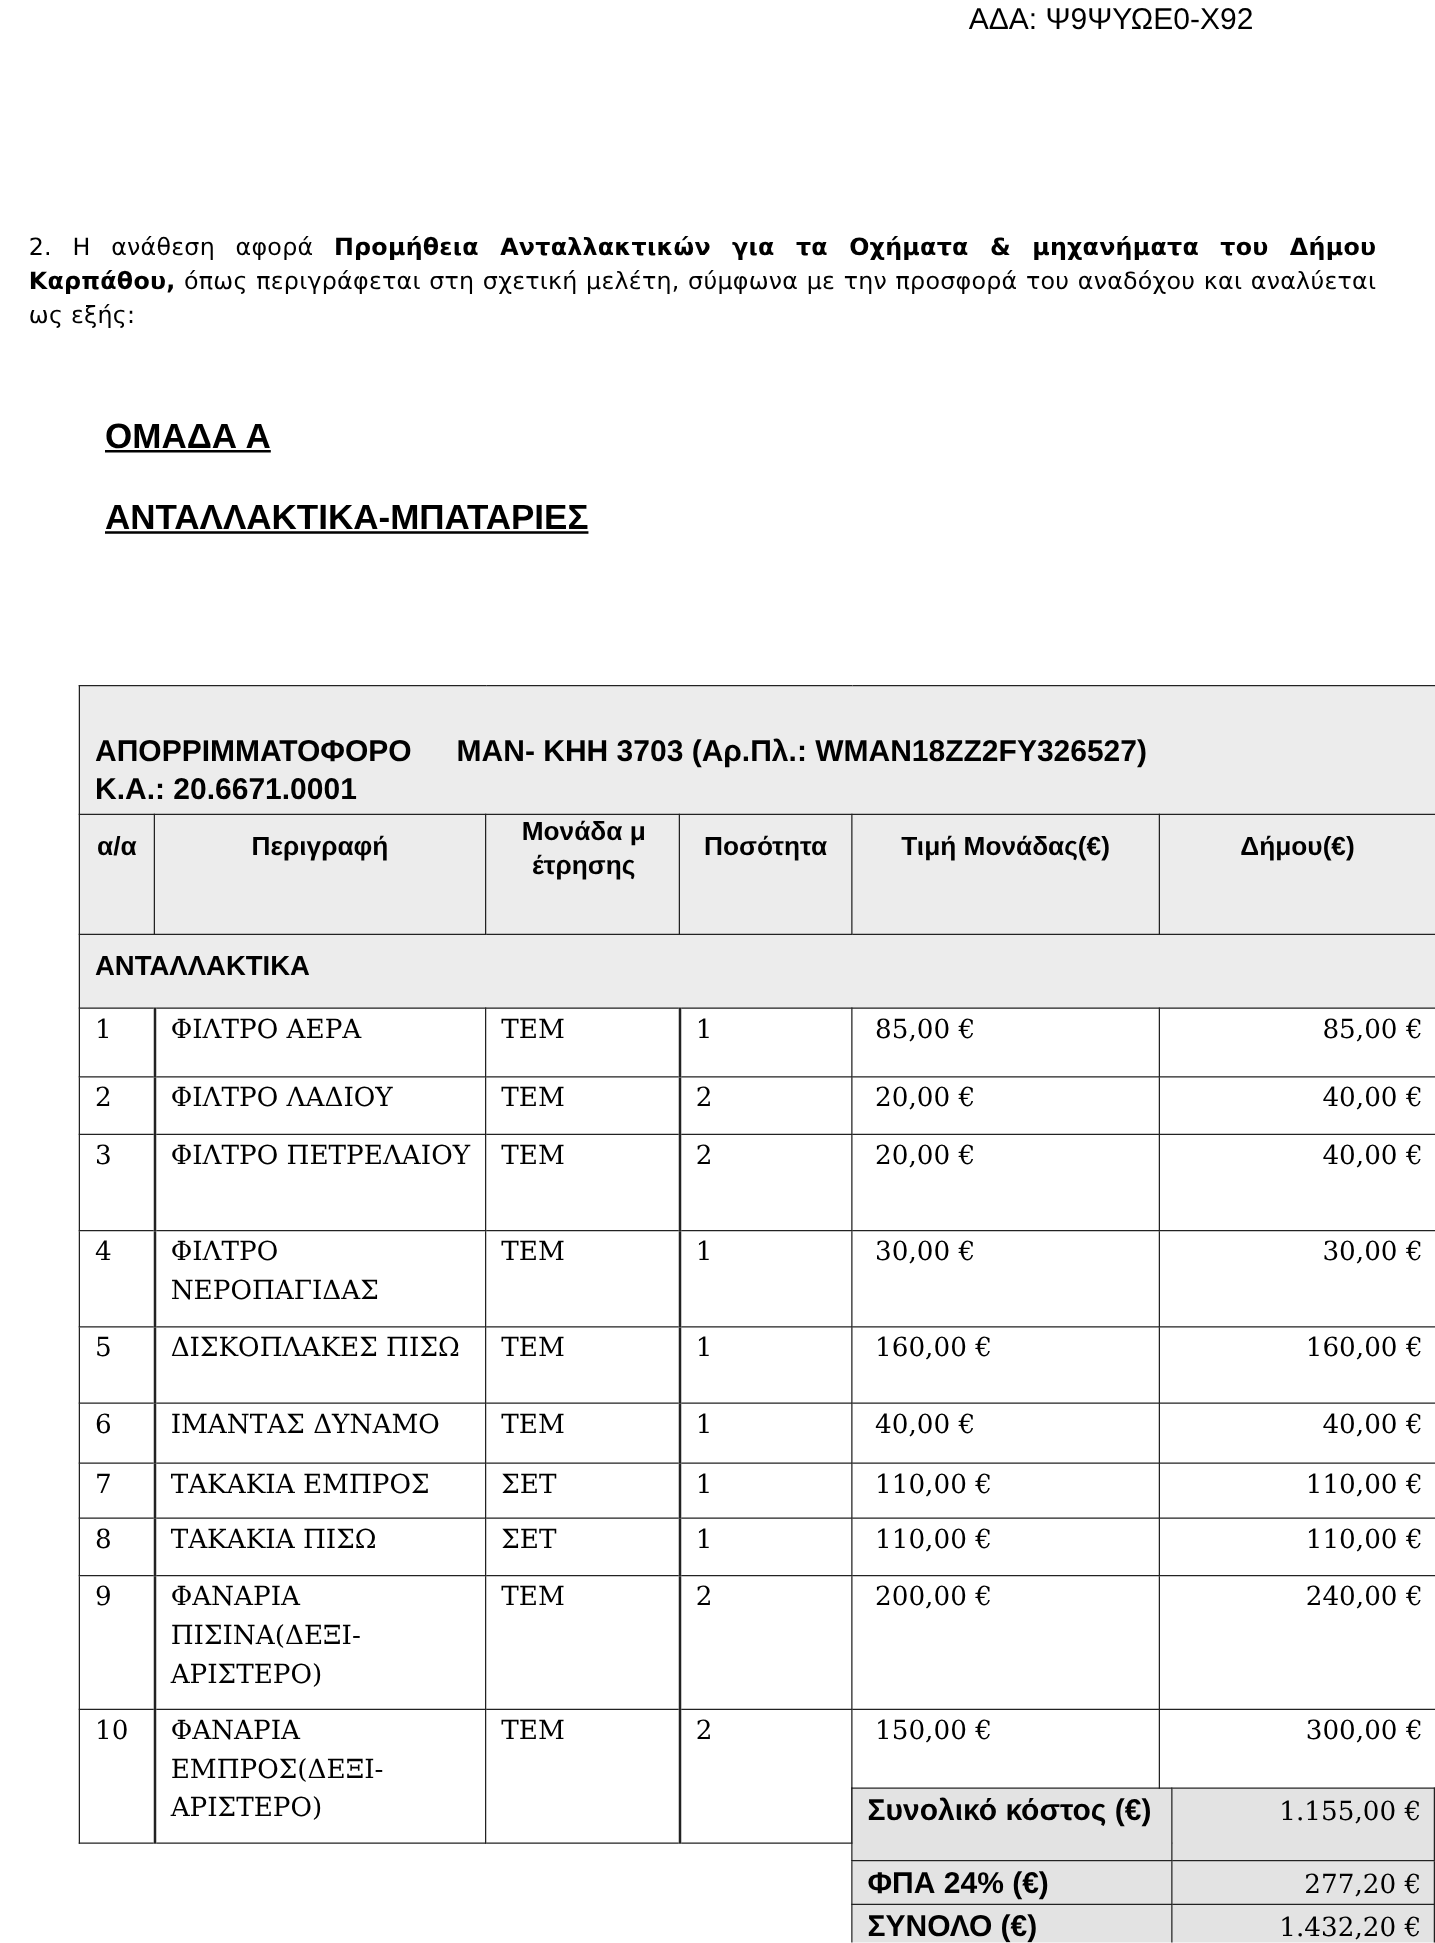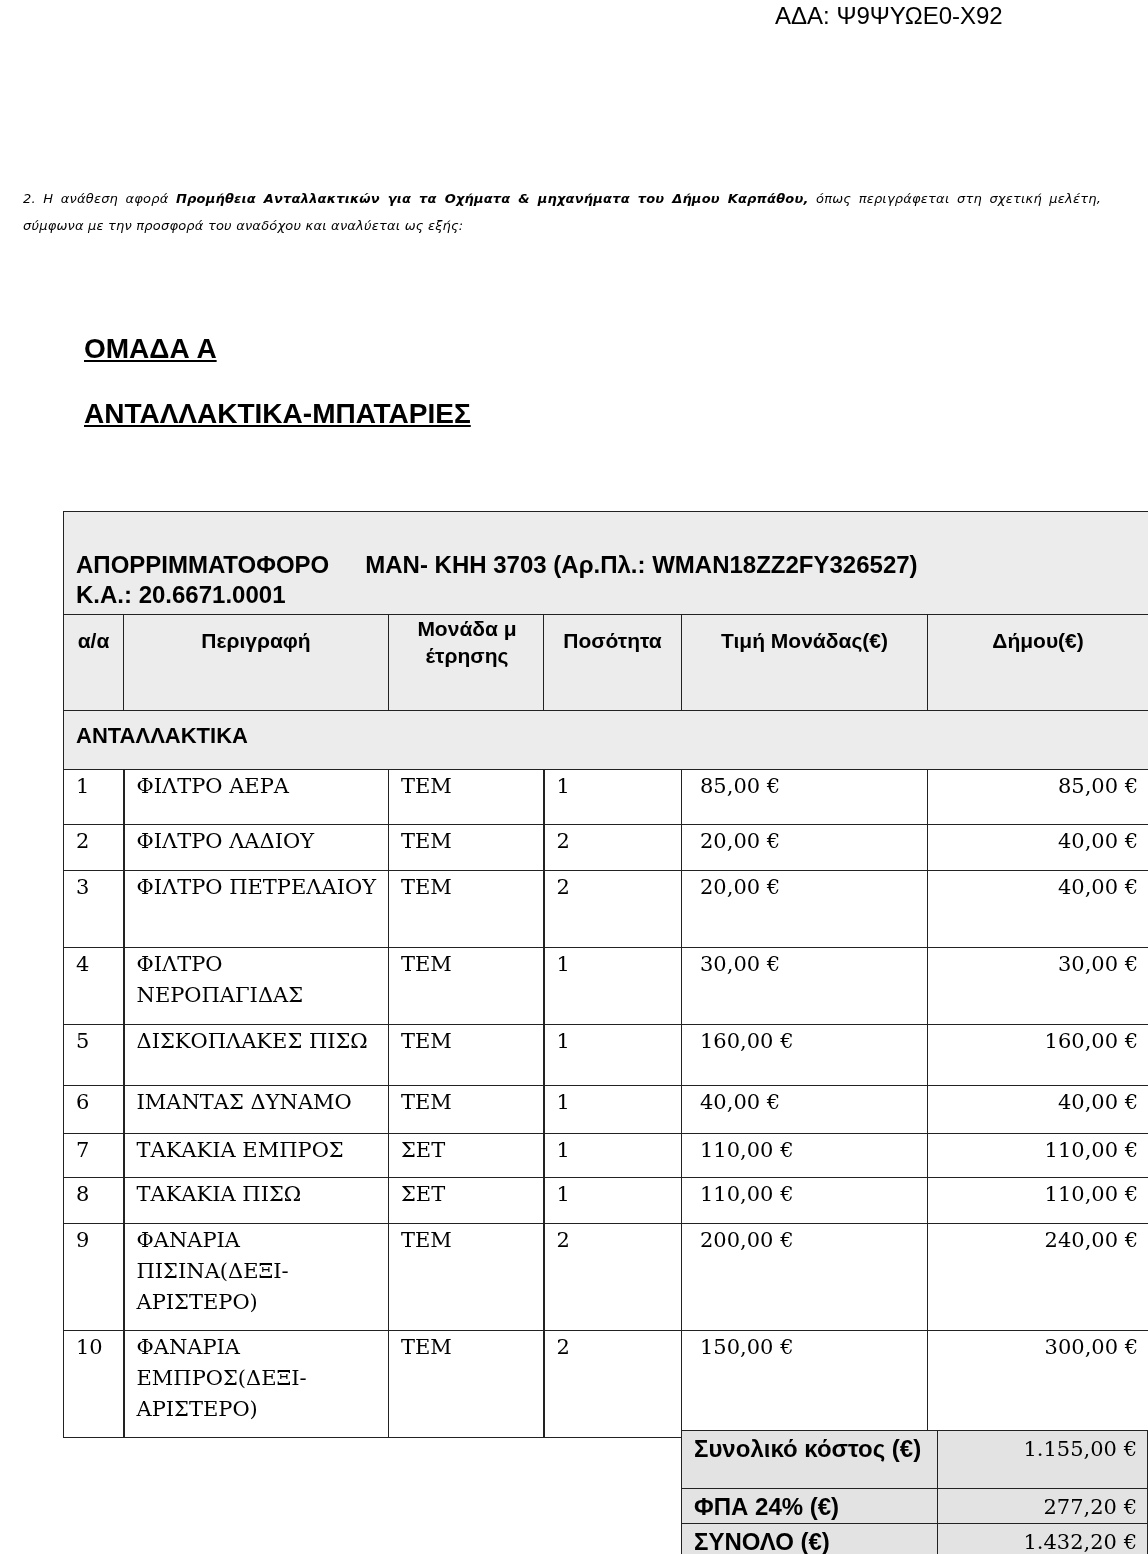--- a/index.html
+++ b/index.html
@@ -6,33 +6,33 @@
     body {
       width: 1148px; height: 1554px; position: relative; overflow: hidden;
       font-family: "Liberation Sans", sans-serif; color: #000;
     }
     .ada {
       position: absolute; left: 775px; top: 2px;
       font-size: 24px; font-family: "Liberation Sans", sans-serif; text-align: right;
     }
     .intro {
       position: absolute; left: 23px; top: 185px; width: 1078px;
-      font-family: "DejaVu Sans", sans-serif; font-size: 13px; line-height: 27px;
-      text-align: justify; letter-spacing: 0.2px; font-style: italic;
+      font-family: "DejaVu Sans", sans-serif; font-size: 19px; line-height: 27px;
+      text-align: justify; letter-spacing: 0.2px;
     }
     .intro b { font-weight: bold; }
     .h-group {
       position: absolute; left: 84px; font-weight: bold; text-decoration: underline;
       font-size: 28px; font-family: "Liberation Sans", sans-serif;
     }
     .h1 { top: 333px; }
     .h2 { top: 398px; }
 
     table.main {
-      position: absolute; left: 63px; top: 511px;
+      position: absolute; left: 63px; top: 548px;
       border-collapse: collapse; table-layout: fixed; width: 1085px;
     }
     table.main td { border: 1.5px solid #222; vertical-align: top; padding: 0; }
     .col-aa { width: 60px; }
     .col-desc { width: 265px; }
     .col-unit { width: 155px; }
     .col-qty { width: 138px; }
     .col-price { width: 246px; }
     .col-val { width: 221px; }
 

